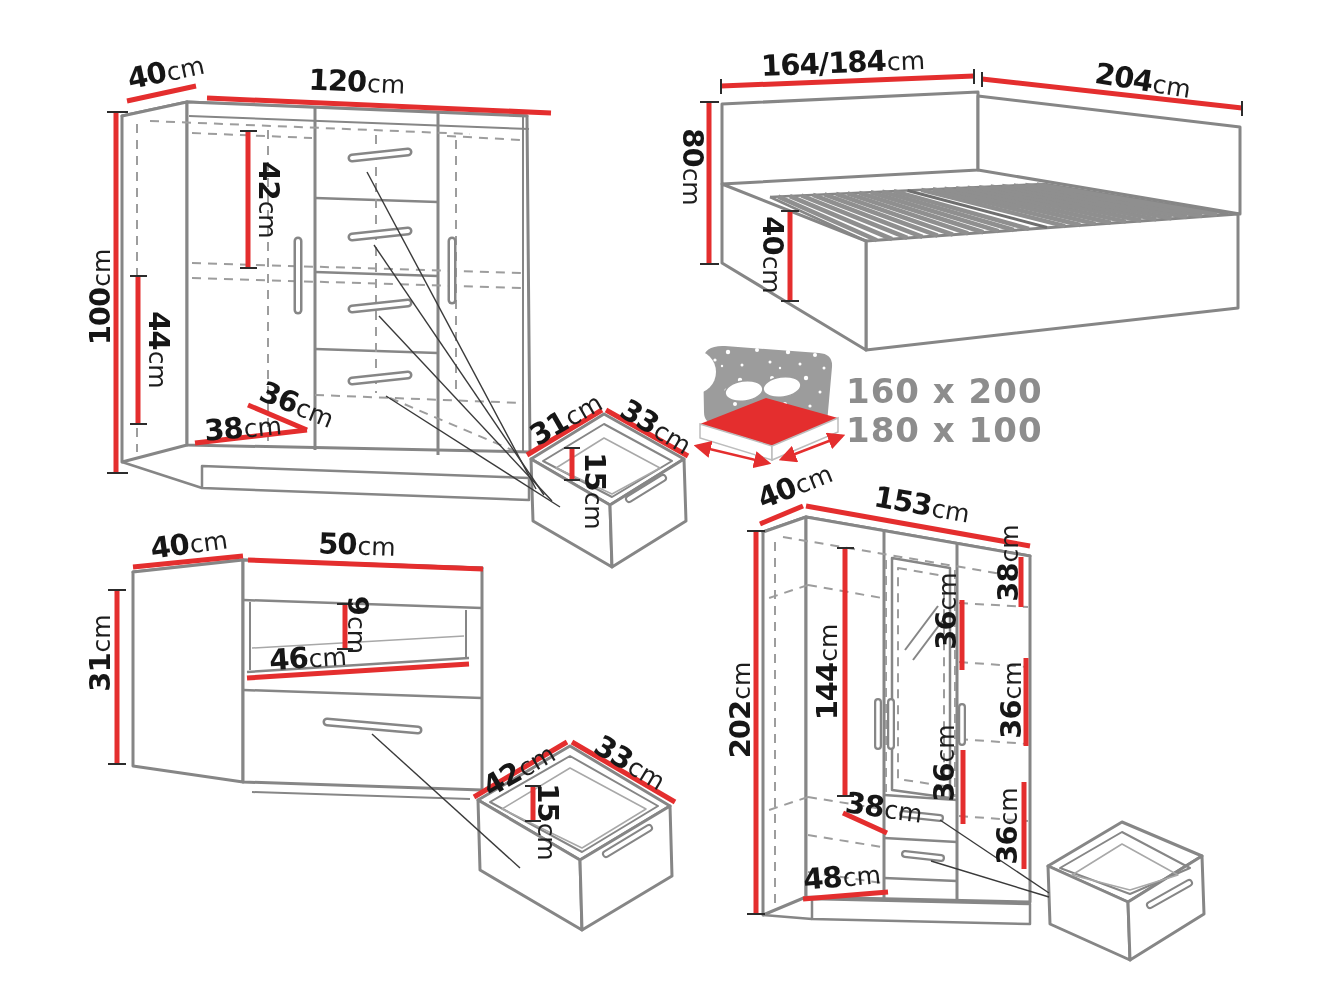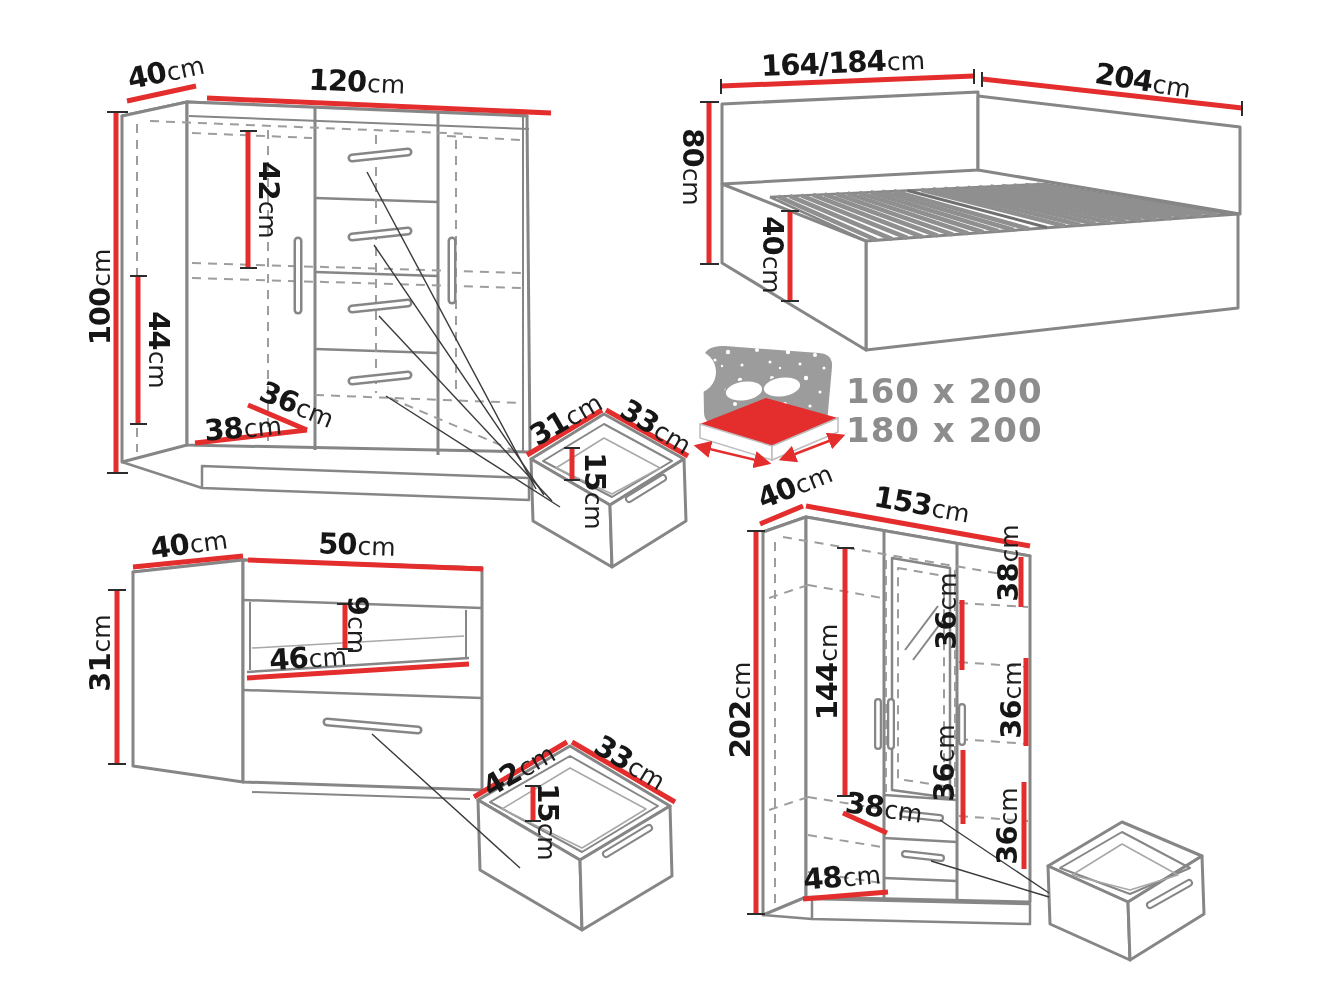--- a/index.html
+++ b/index.html
@@ -347,21 +347,21 @@
 <div class="dim" style="left:268px;top:200px;--r:90deg"><span class="num">42</span><span class="unit">cm</span></div>
 <div class="dim" style="left:158px;top:350px;--r:90deg"><span class="num">44</span><span class="unit">cm</span></div>
 <div class="dim" style="left:297px;top:405px;--r:22deg"><span class="num">36</span><span class="unit">cm</span></div>
 <div class="dim" style="left:243px;top:428px;--r:-5deg"><span class="num">38</span><span class="unit">cm</span></div>
 
 <div class="dim" style="left:843px;top:63px;--r:-2.5deg"><span class="num">164/184</span><span class="unit">cm</span></div>
 <div class="dim" style="left:1143px;top:81px;--r:9deg"><span class="num">204</span><span class="unit">cm</span></div>
 <div class="dim" style="left:692px;top:167px;--r:90deg"><span class="num">80</span><span class="unit">cm</span></div>
 <div class="dim" style="left:772px;top:255px;--r:90deg"><span class="num">40</span><span class="unit">cm</span></div>
 <div class="size-label" style="left:846px;top:391px;">160 x 200</div>
-<div class="size-label" style="left:846px;top:430px;">180 x 200</div>
+<div class="size-label" style="left:846px;top:430px;">180 x 100</div>
 
 <div class="dim" style="left:566px;top:419px;--r:-30deg"><span class="num">31</span><span class="unit">cm</span></div>
 <div class="dim" style="left:656px;top:427px;--r:31deg"><span class="num">33</span><span class="unit">cm</span></div>
 <div class="dim" style="left:594px;top:491px;--r:90deg"><span class="num">15</span><span class="unit">cm</span></div>
 
 <div class="dim" style="left:189px;top:544px;--r:-8deg"><span class="num">40</span><span class="unit">cm</span></div>
 <div class="dim" style="left:357px;top:545px;--r:2deg"><span class="num">50</span><span class="unit">cm</span></div>
 <div class="dim" style="left:100px;top:653px;--r:-90deg"><span class="num">31</span><span class="unit">cm</span></div>
 <div class="dim" style="left:308px;top:658px;--r:-4deg"><span class="num">46</span><span class="unit">cm</span></div>
 <div class="dim" style="left:357px;top:625px;--r:90deg"><span class="num">9</span><span class="unit">cm</span></div>

